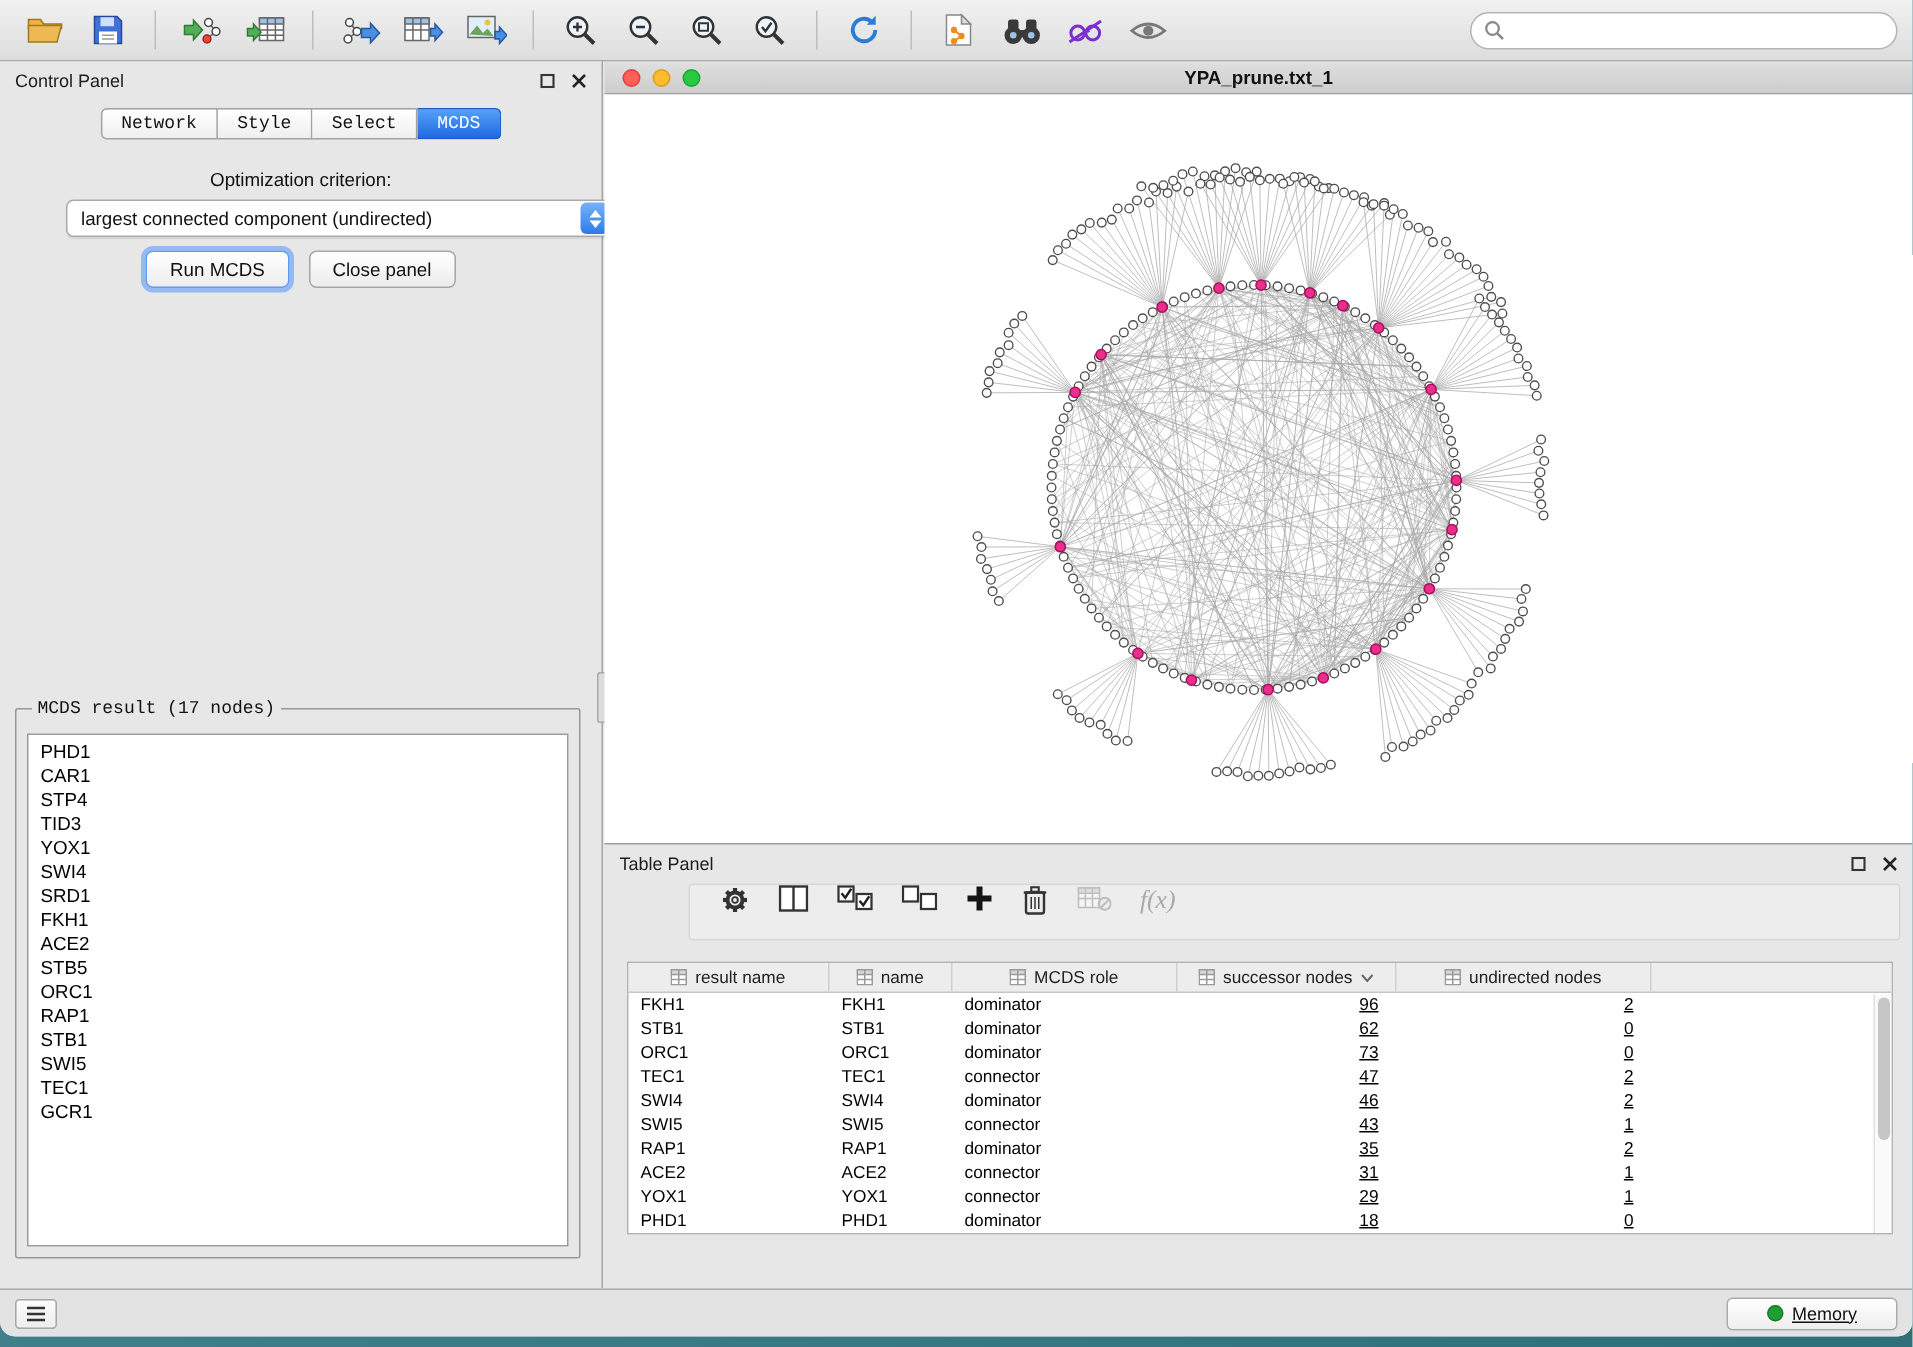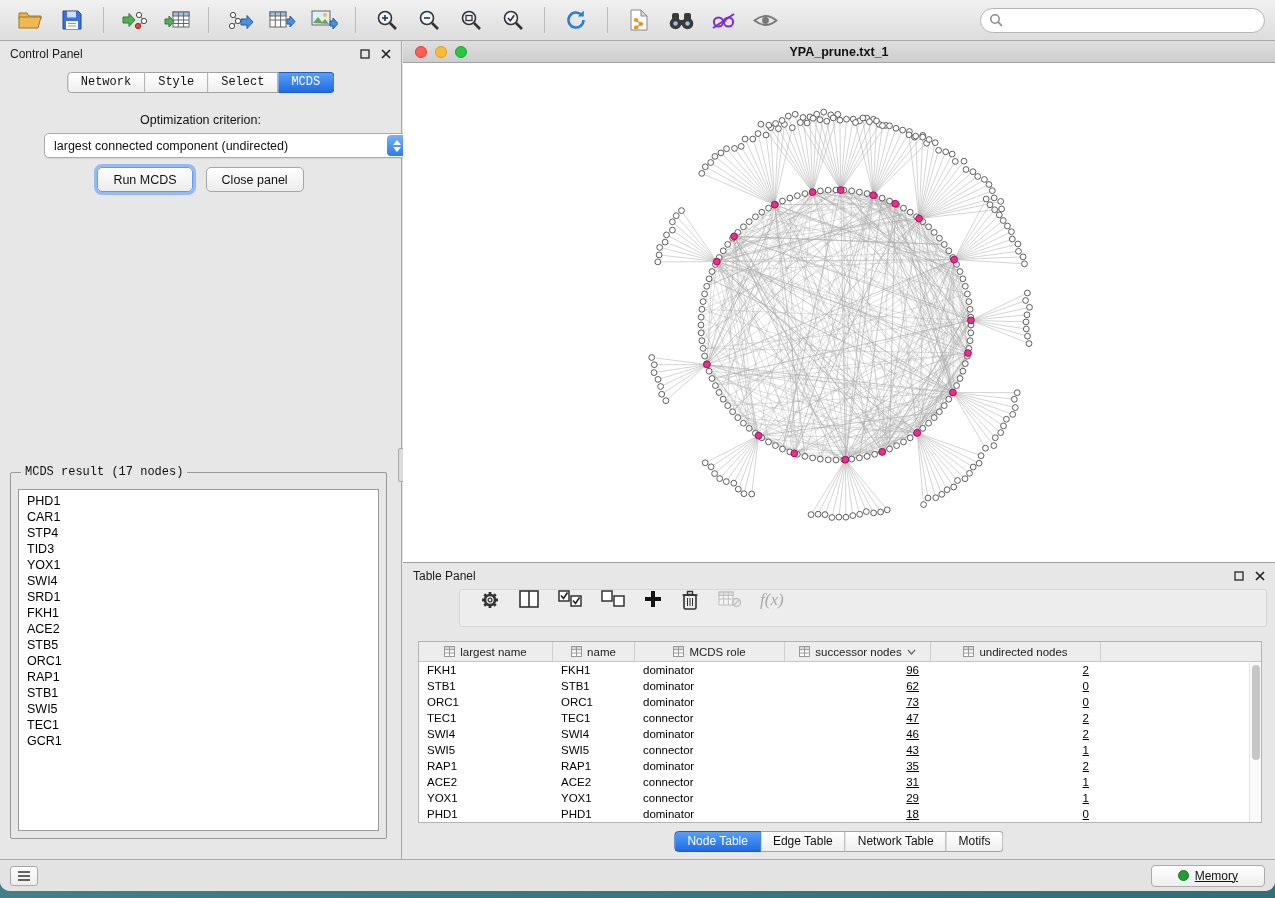--- a/index.html
+++ b/index.html
@@ -1219,21 +1219,21 @@
     </div>
     <div class="table-wrap">
       <div class="thead">
           <div class="th" style="width: 134px;">
             <svg width="11" height="11">
               <rect x="0.5" y="0.5" width="10" height="10" fill="#fff" stroke="#9a9a9a"></rect>
               <rect x="0.5" y="0.5" width="10" height="3.2" fill="#d6d6d6" stroke="#9a9a9a"></rect>
               <line x1="0.5" y1="7" x2="10.5" y2="7" stroke="#9a9a9a"></line>
               <line x1="5.5" y1="0.5" x2="5.5" y2="10.5" stroke="#9a9a9a"></line>
             </svg>
-            <span class="th-label">largest name</span>
+            <span class="th-label">result name</span>
           </div>
           <div class="th" style="width: 82px;">
             <svg width="11" height="11">
               <rect x="0.5" y="0.5" width="10" height="10" fill="#fff" stroke="#9a9a9a"></rect>
               <rect x="0.5" y="0.5" width="10" height="3.2" fill="#d6d6d6" stroke="#9a9a9a"></rect>
               <line x1="0.5" y1="7" x2="10.5" y2="7" stroke="#9a9a9a"></line>
               <line x1="5.5" y1="0.5" x2="5.5" y2="10.5" stroke="#9a9a9a"></line>
             </svg>
             <span class="th-label">name</span>
           </div>
@@ -1338,26 +1338,20 @@
             <div class="td" style="width: 82px;">PHD1</div>
             <div class="td" style="width: 150px;">dominator</div>
             <div class="td num" style="width: 146px;">18</div>
             <div class="td num" style="width: 170px;">0</div>
           </div>
         </div>
       <div class="vscroll">
           <div class="vthumb"></div>
         </div>
     </div>
-    <div class="table-tabs">
-        <button class="ttab active">Node Table</button>
-        <button class="ttab">Edge Table</button>
-        <button class="ttab">Network Table</button>
-        <button class="ttab">Motifs</button>
-      </div>
   </div>
 
   <div class="status-bar">
     <div class="status-menu-btn">
       <svg width="14" height="12">
           <line x1="1" y1="2" x2="13" y2="2" stroke="#333" stroke-width="1.7"></line>
           <line x1="1" y1="6" x2="13" y2="6" stroke="#333" stroke-width="1.7"></line>
           <line x1="1" y1="10" x2="13" y2="10" stroke="#333" stroke-width="1.7"></line>
         </svg>
     </div>

